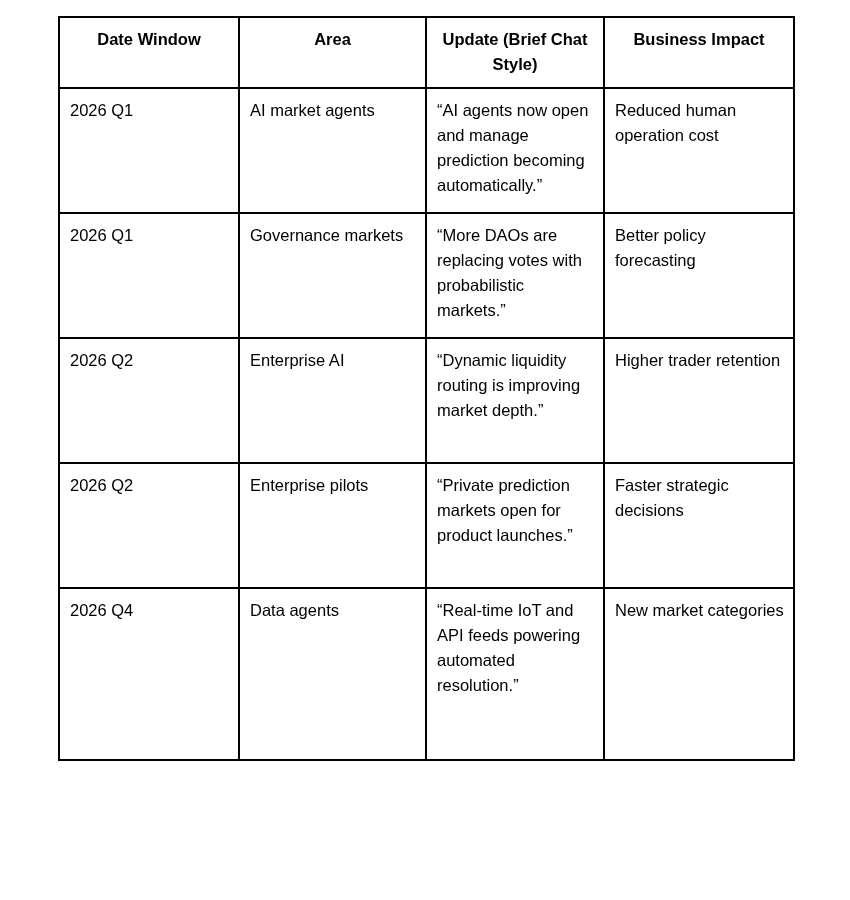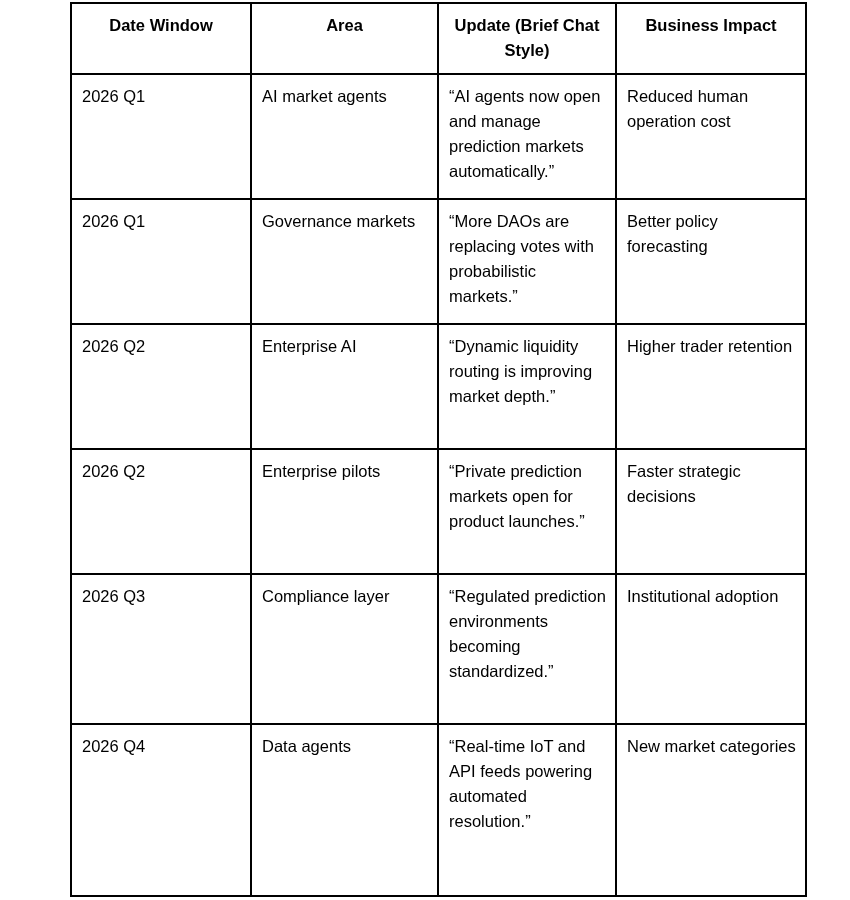--- a/index.html
+++ b/index.html
@@ -11,26 +11,25 @@
     color: #000000;
   }
   .doc-canvas {
     position: relative;
     width: 850px;
     height: 900px;
   }
   table.doc-table {
     position: absolute;
     left: 58px;
-    top: 2px;
+    top: 16px;
     width: 735px;
     border-collapse: collapse;
     table-layout: fixed;
     background: #ffffff;
-    margin-left: 12px;
   }
   table.doc-table th,
   table.doc-table td {
     border: 2px solid #000000;
     vertical-align: top;
     font-size: 16.5px;
     line-height: 25px;
     overflow: hidden;
   }
   table.doc-table th {
@@ -64,47 +63,41 @@
         <th>Date Window</th>
         <th>Area</th>
         <th>Update (Brief Chat Style)</th>
         <th>Business Impact</th>
       </tr>
     </thead>
     <tbody>
       <tr class="row-h-125">
         <td>2026 Q1</td>
         <td>AI market agents</td>
-        <td>“AI agents now open and manage prediction markets automatically.”</td>
+        <td>“AI agents now open and manage prediction becoming automatically.”</td>
         <td>Reduced human operation cost</td>
       </tr>
       <tr class="row-h-125">
         <td>2026 Q1</td>
         <td>Governance markets</td>
         <td>“More DAOs are replacing votes with probabilistic markets.”</td>
         <td>Better policy forecasting</td>
       </tr>
       <tr class="row-h-125">
         <td>2026 Q2</td>
         <td>Enterprise AI</td>
         <td>“Dynamic liquidity routing is improving market depth.”</td>
         <td>Higher trader retention</td>
       </tr>
       <tr class="row-h-125">
         <td>2026 Q2</td>
         <td>Enterprise pilots</td>
         <td>“Private prediction markets open for product launches.”</td>
         <td>Faster strategic decisions</td>
       </tr>
-      <tr class="row-h-150">
-        <td>2026 Q3</td>
-        <td>Compliance layer</td>
-        <td>“Regulated prediction environments becoming standardized.”</td>
-        <td>Institutional adoption</td>
-      </tr>
       <tr class="row-h-157">
         <td>2026 Q4</td>
         <td>Data agents</td>
         <td>“Real-time IoT and API feeds powering automated resolution.”</td>
         <td>New market categories</td>
       </tr>
     </tbody>
   </table>
 </div>
 

